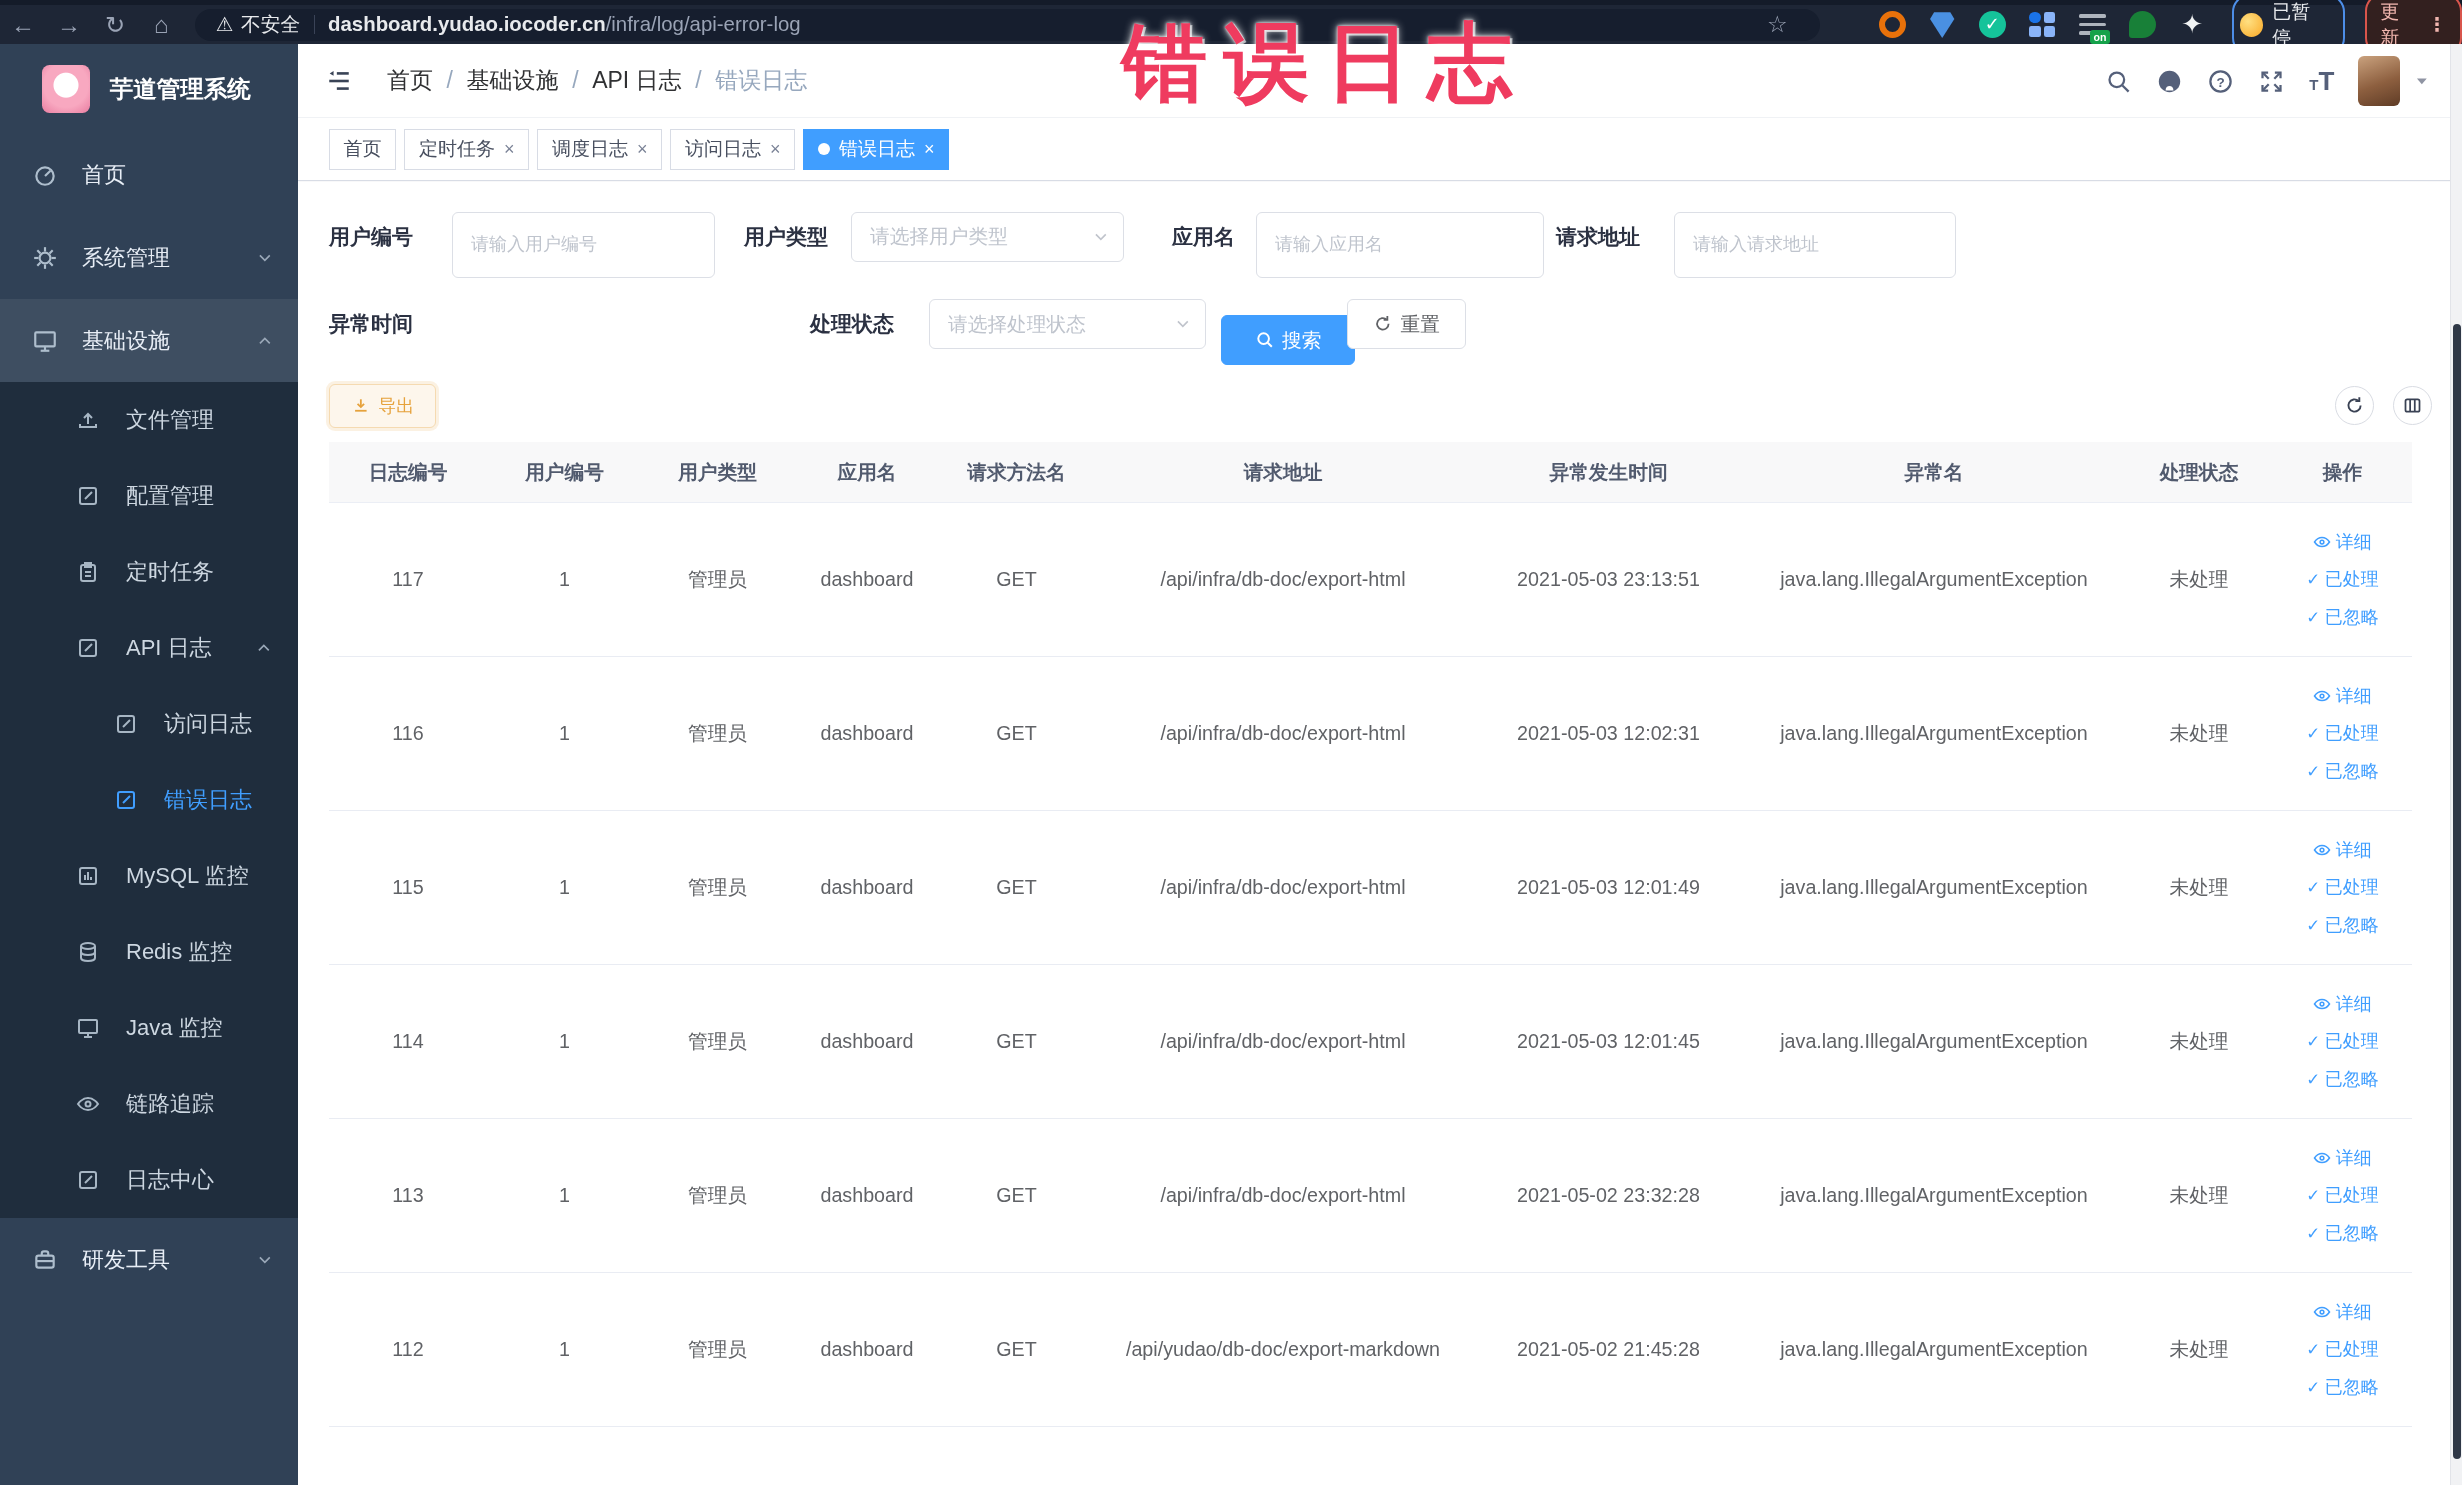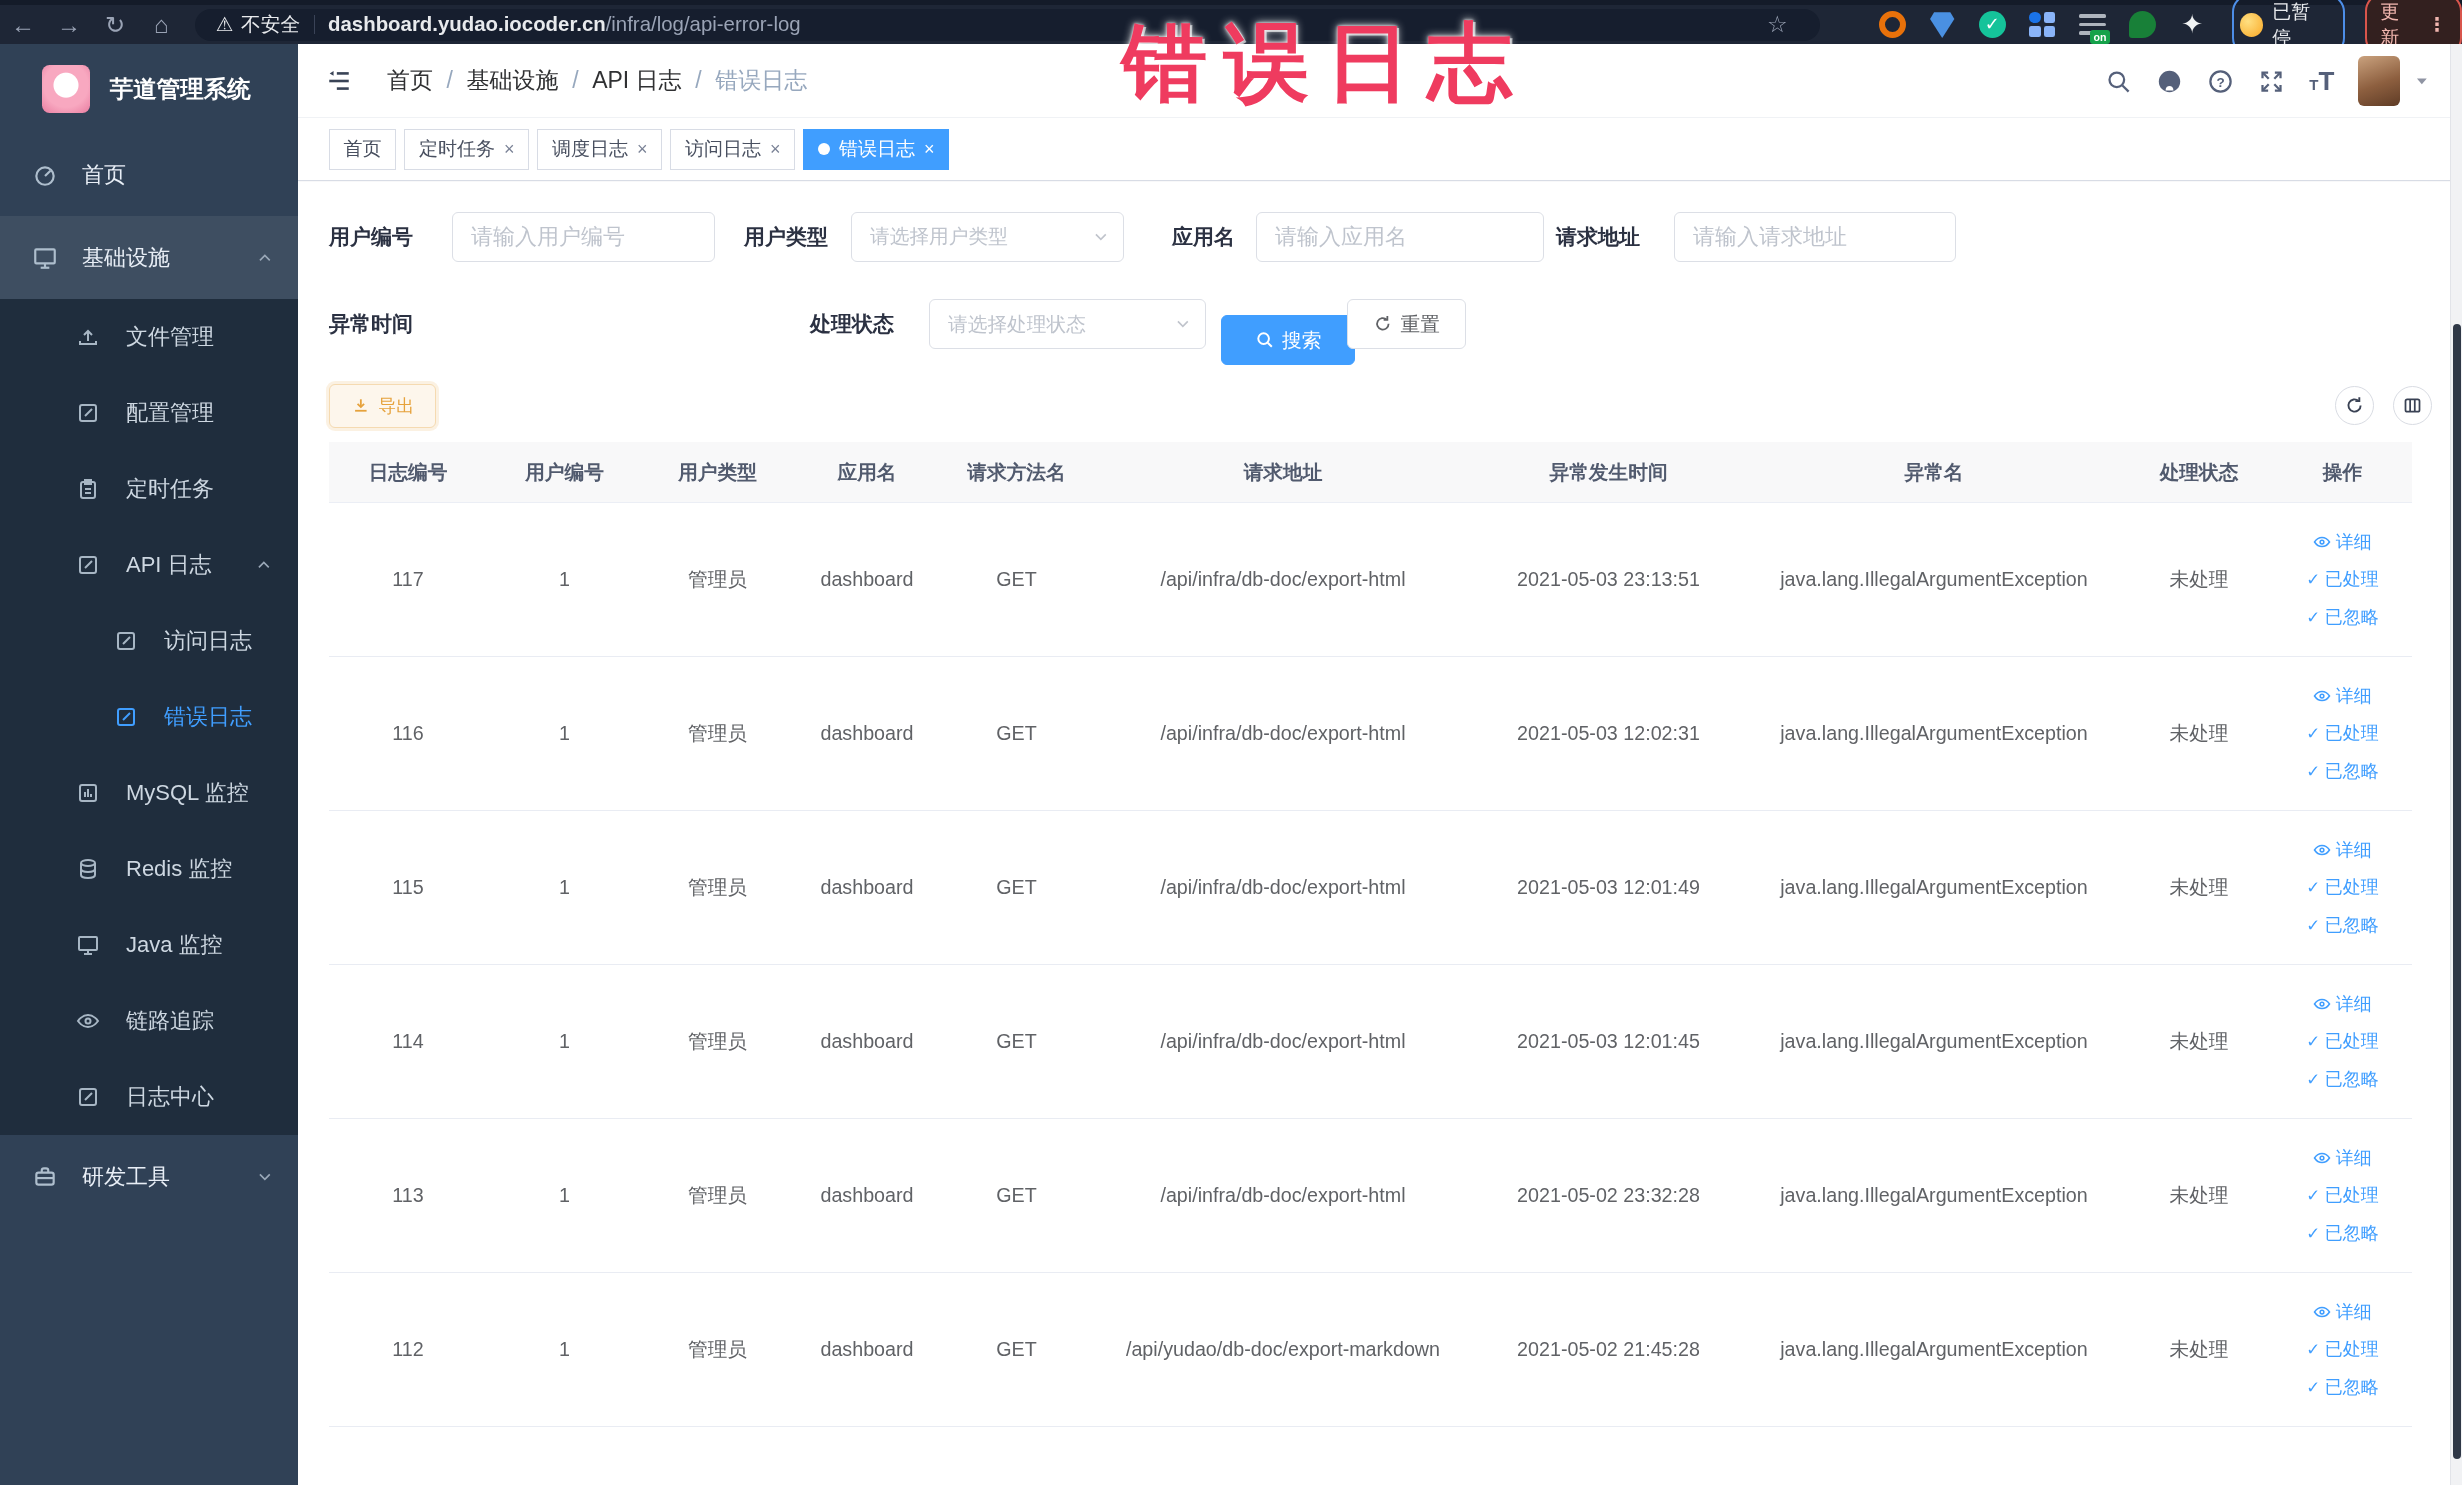--- a/index.html
+++ b/index.html
@@ -87,21 +87,21 @@
     color:#495060; font-size:19px; padding:0 13.6px; cursor:pointer; }
   .tag .x { margin-left:9px; font-size:18px; color:#7a8296; }
   .tag.active { background:#409eff; border-color:#409eff; color:#fff; }
   .tag.active .x { color:#fff; }
   .tag .dot { width:12px; height:12px; border-radius:50%; background:#fff; margin-right:9px; }
 
   .content { position:absolute; left:0; top:138px; right:0; bottom:0; background:#fff; }
 
   
   .f-label { position:absolute; height:50px; line-height:50px; font-size:21px; font-weight:bold; color:#2b3142; }
-  .f-input { position:absolute; height:50px; border:0.8px solid #dcdfe6; border-radius:6px; font-size:22px;
+  .f-input { position:absolute; height:66px; border:0.8px solid #dcdfe6; border-radius:6px; font-size:18px;
     color:#606266; padding:0 18px; outline:none; background:#fff; font-family:inherit; }
   .f-input::placeholder { color:#bfc4cd; }
   .sel-wrap { position:absolute; height:50px; }
   .sel-wrap input { width:100%; height:100%; border:0.8px solid #dcdfe6; border-radius:6px; font-size:19.7px;
     padding:0 45px 0 18px; outline:none; color:#606266; background:#fff; font-family:inherit; }
   .sel-wrap input::placeholder { color:#bfc4cd; }
   .sel-wrap .chev { position:absolute; right:13.6px; top:15px; width:19.7px; height:19.7px; color:#c0c4cc; pointer-events:none; }
   .date-range { position:absolute; height:50px; border:0.8px solid #dcdfe6; border-radius:6px; display:flex;
     align-items:center; padding:0 15px; color:#bfc4cd; font-size:19.7px; background:#fff; cursor:text; }
   .date-range .cal { width:21px; height:21px; color:#c0c4cc; margin-right:12px; flex:none; }
@@ -194,20 +194,37 @@
       <span class="logo-title">芋道管理系统</span>
     </div>
 
     <div class="menu-item">
       <svg class="mi" viewBox="0 0 24 24" fill="none" stroke="currentColor" stroke-width="2">
           <circle cx="12" cy="13" r="8"></circle>
           <line x1="12" y1="13" x2="17" y2="8"></line>
         </svg>
       <span class="lbl">首页</span>
     </div>
+    <div class="menu-item">
+      <svg class="mi" viewBox="0 0 24 24" fill="none" stroke="currentColor" stroke-width="2">
+          <circle cx="12" cy="12" r="5"></circle>
+          <line x1="12" y1="2" x2="12" y2="6"></line>
+          <line x1="12" y1="18" x2="12" y2="22"></line>
+          <line x1="2" y1="12" x2="6" y2="12"></line>
+          <line x1="18" y1="12" x2="22" y2="12"></line>
+          <line x1="4.9" y1="4.9" x2="7.8" y2="7.8"></line>
+          <line x1="16.2" y1="16.2" x2="19.1" y2="19.1"></line>
+          <line x1="19.1" y1="4.9" x2="16.2" y2="7.8"></line>
+          <line x1="7.8" y1="16.2" x2="4.9" y2="19.1"></line>
+        </svg>
+      <span class="lbl">系统管理</span>
+      <svg class="chev" viewBox="0 0 24 24" fill="none" stroke="currentColor" stroke-width="2">
+          <polyline points="6,9 12,15 18,9"></polyline>
+        </svg>
+    </div>
     <div class="menu-item parent-active">
       <svg class="mi" viewBox="0 0 24 24" fill="none" stroke="currentColor" stroke-width="2">
           <rect x="3" y="4" width="18" height="13" rx="1"></rect>
           <line x1="12" y1="17" x2="12" y2="21"></line>
           <line x1="8" y1="21" x2="16" y2="21"></line>
         </svg>
       <span class="lbl">基础设施</span>
       <svg class="chev" viewBox="0 0 24 24" fill="none" stroke="currentColor" stroke-width="2">
           <polyline points="6,15 12,9 18,15"></polyline>
         </svg>

